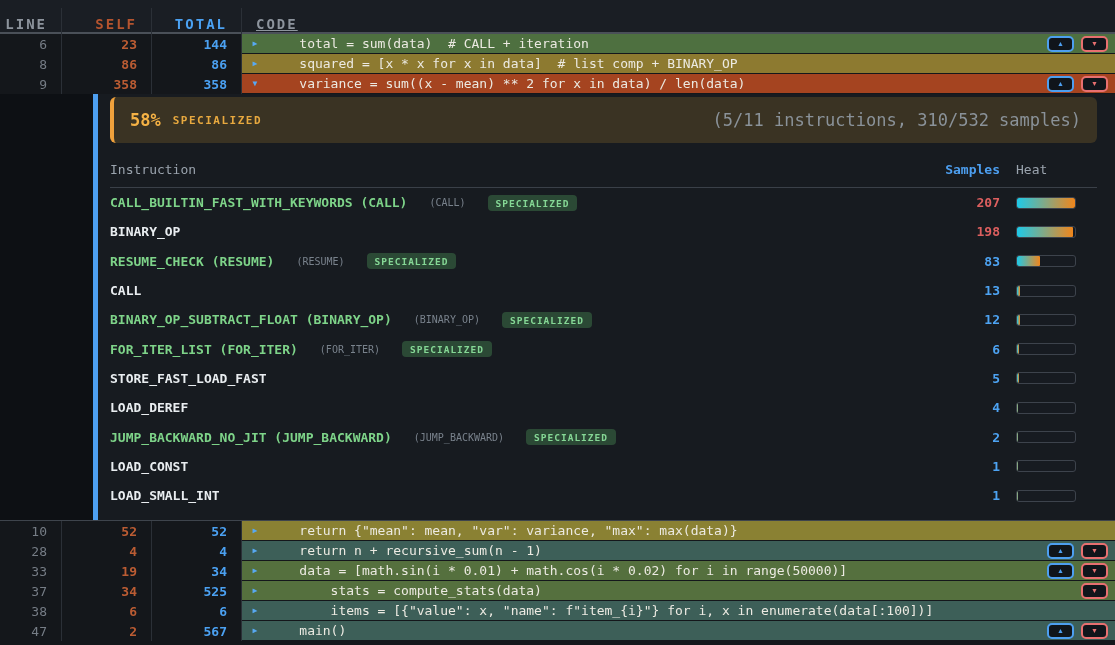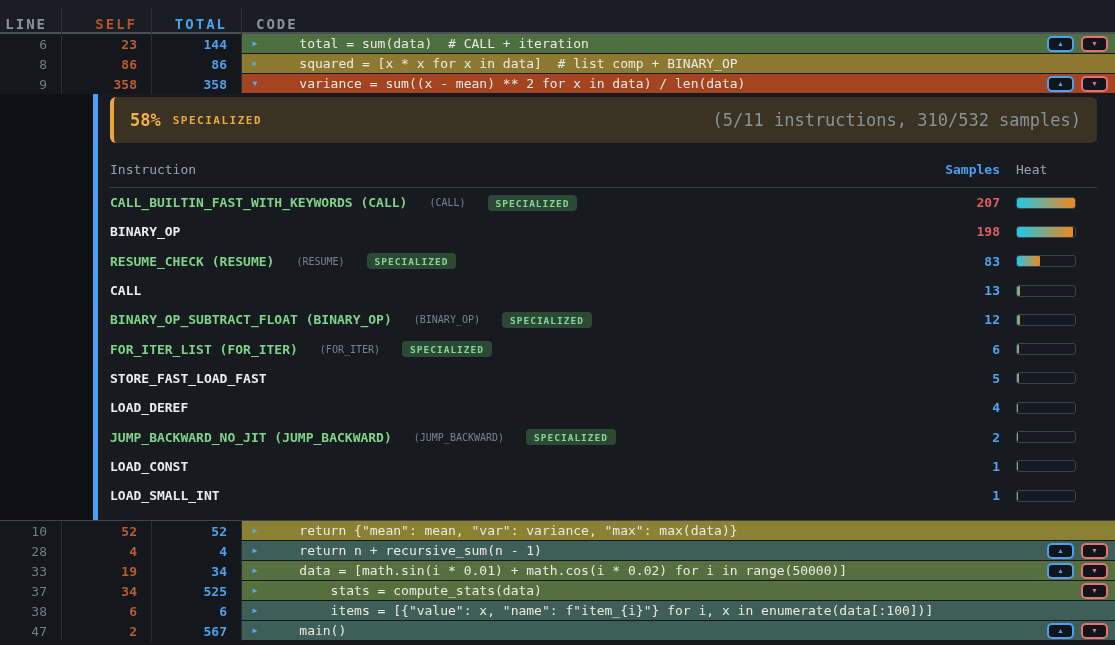--- a/index.html
+++ b/index.html
@@ -20,21 +20,21 @@
     background: #1a1e24;
     border-bottom: 2px solid #4a5058;
     align-items: center;
   }
   .grid-head .hcell {
     font-size: 14px; font-weight: bold; letter-spacing: 2px;
     color: #8d949d; text-align: right; padding-right: 14px;
     border-right: 1px solid #2b3037; height: 100%;
     display: flex; align-items: center; justify-content: flex-end; margin-top: 16px;
   }
-  .grid-head .hcell.code-h { justify-content: flex-start; text-align: center; padding-left: 14px; border-right: none; }
+  .grid-head .hcell.code-h { justify-content: flex-start; text-align: center; padding-left: 14px; border-right: none; text-decoration: underline; }
   .grid-head .hcell.self-h { color: #b5542f; }
   .grid-head .hcell.total-h { color: #4ba1f2; }
   
   .code-row {
     display: grid;
     grid-template-columns: 62px 90px 90px 1fr;
     height: 20px;
   }
   .code-row .num {
     font-size: 13px; text-align: right; padding-right: 14px;

